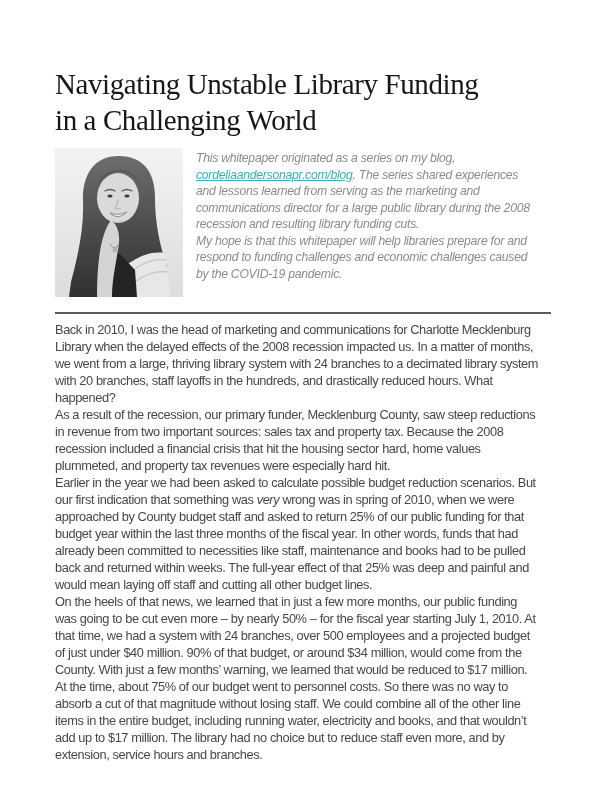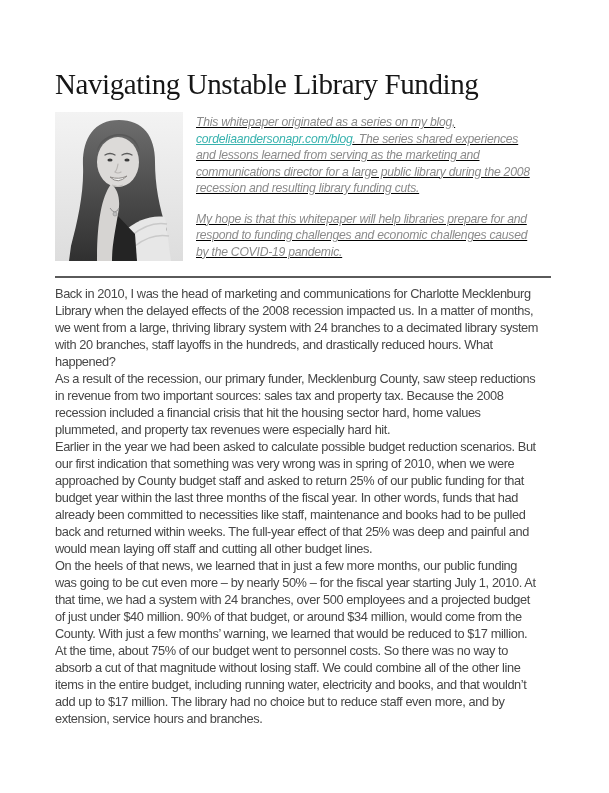--- a/index.html
+++ b/index.html
@@ -27,41 +27,40 @@
     color: #161616;
     margin: 0 0 10px 0;
   }
   h1.doc-title span { display: block; }
   
   .intro-row {
     display: flex;
     align-items: flex-start;
     gap: 13px;
     margin-top: 2px;
-    text-decoration: underline;
   }
   .photo-frame {
     width: 128px;
     height: 149px;
     flex: 0 0 128px;
     overflow: hidden;
     background: #e9e9e9;
   }
   .photo-frame svg { display: block; }
   .intro-text {
     flex: 1 1 auto;
     max-width: 362px;
     font-style: italic;
     font-size: 12.2px;
     line-height: 16.5px;
     letter-spacing: -0.25px;
     color: #8b8b8b;
     padding-top: 2px;
   }
-  .intro-text p + p { margin-top: 14px; }
+  .intro-text p + p { }
   .intro-text a {
     color: #38b2ae;
     text-decoration: underline;
     cursor: pointer;
   }
   
   .divider {
     width: 496px;
     height: 2px;
     background: #5a5a5a;
@@ -79,29 +78,30 @@
   }
   .body-copy p { }
   .body-copy h2 {
     font-size: 12px;
     line-height: 15px;
     font-weight: 700;
     color: #111111;
     letter-spacing: 0.1px;
     margin: 12px 0 5px 0;
   }
-  .body-copy .emph { }
+  .body-copy .emph { font-style: italic; }
 </style>
 </head>
 <body>
 
 <div class="page">
 
   <h1 class="doc-title">
     <span>Navigating Unstable Library Funding</span>
+    <span>in a Challenging World</span>
   </h1>
 
   <div class="intro-row">
 
     <div class="photo-frame">
 
       <svg width="128" height="149" viewBox="0 0 128 149" xmlns="http://www.w3.org/2000/svg" role="img">
         <defs>
           <linearGradient id="bgGrad" x1="0" y1="0" x2="0" y2="1">
             <stop offset="0" stop-color="#f3f3f3"></stop>

